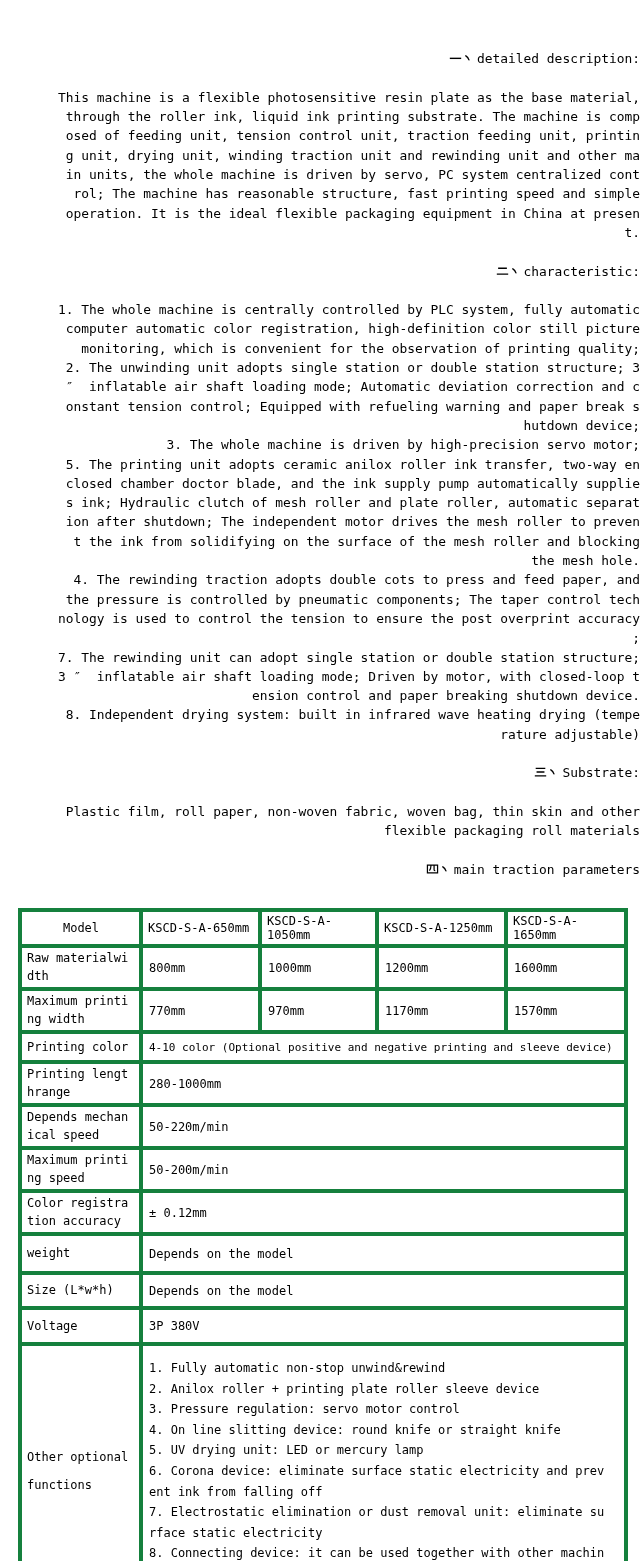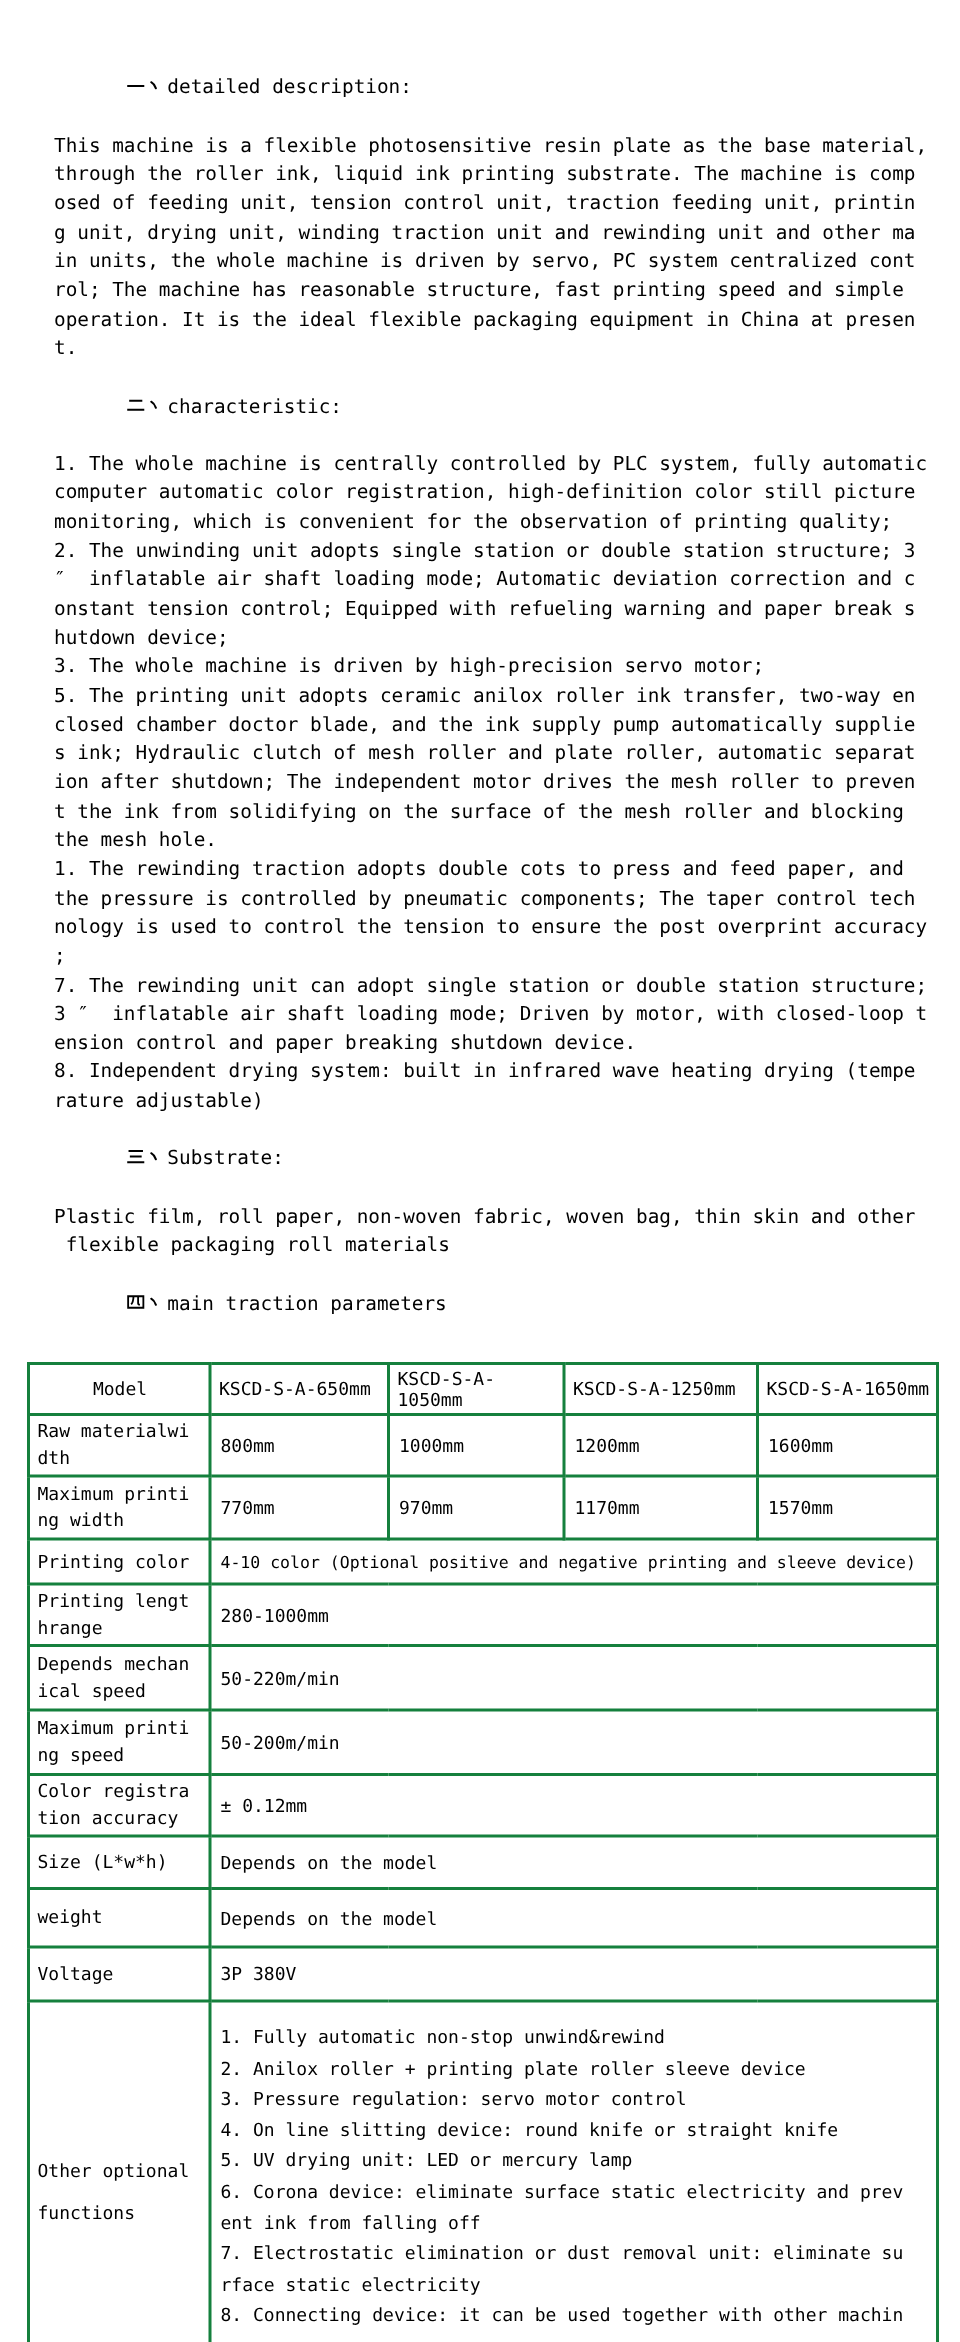--- a/index.html
+++ b/index.html
@@ -1,26 +1,26 @@
 <!DOCTYPE html>
 <html><head>
 <meta charset="utf-8">
 <style>
   html,body{margin:0;padding:0;background:#fff;}
   .page{width:640px;min-height:1561px;background:#ffffff;color:#000;position:relative;}
-  .doc{padding:30px 0 0 36px;font-family:"DejaVu Sans Mono",monospace;font-size:12.9px;line-height:19.3px;color:#000;}
+  .doc{padding:30px 0 0 36px;font-family:"DejaVu Sans Mono",monospace;font-size:12.9px;line-height:19.3px;color:#000;text-align:right;}
   .lines{white-space:pre-wrap;}
   .heading{white-space:pre-wrap;}
   .htext{white-space:pre-wrap;}
   .cjk{display:inline-block;width:15px;height:14px;vertical-align:-2px;}
   .cjk svg{display:block;width:100%;height:100%;}
   .cjk.comma{width:10px;margin-right:4px;}
   .params{margin:10px 0 0 18px;width:606px;border-collapse:collapse;table-layout:fixed;
           font-family:"DejaVu Sans Mono",monospace;border:2px solid #000;}
-  .params td{border:2px solid #15803d;font-size:12px;color:#000;vertical-align:middle;
+  .params td{border:4px solid #15803d;font-size:12px;color:#000;vertical-align:middle;
              padding:2px 6px;overflow:hidden;}
   .lbl{white-space:pre-wrap;line-height:17.5px;padding:2px 4px 2px 5px !important;}
   .center{text-align:center;}
   .hdr{padding:2px 3px 2px 5px !important;}
   .small{font-size:11px !important;margin-top:12px;}
   .multiline{white-space:pre-wrap;line-height:20.6px;}
   .spaced{line-height:28px;}
 </style>
 </head>
 <body>
@@ -58,21 +58,21 @@
 ″  inflatable air shaft loading mode; Automatic deviation correction and c
 onstant tension control; Equipped with refueling warning and paper break s
 hutdown device;</div>
     <div class="lines">3. The whole machine is driven by high-precision servo motor;</div>
     <div class="lines">5. The printing unit adopts ceramic anilox roller ink transfer, two-way en
 closed chamber doctor blade, and the ink supply pump automatically supplie
 s ink; Hydraulic clutch of mesh roller and plate roller, automatic separat
 ion after shutdown; The independent motor drives the mesh roller to preven
 t the ink from solidifying on the surface of the mesh roller and blocking
 the mesh hole.</div>
-    <div class="lines">1. The rewinding traction adopts double cots to press and feed paper, and
+    <div class="lines">4. The rewinding traction adopts double cots to press and feed paper, and
 the pressure is controlled by pneumatic components; The taper control tech
 nology is used to control the tension to ensure the post overprint accuracy
 ;</div>
     <div class="lines">7. The rewinding unit can adopt single station or double station structure;
 3 ″  inflatable air shaft loading mode; Driven by motor, with closed-loop t
 ension control and paper breaking shutdown device.</div>
     <div class="lines">8. Independent drying system: built in infrared wave heating drying (tempe
 rature adjustable)</div>
 
     <div class="heading">
@@ -143,26 +143,26 @@
       <tr style="height:43px">
         <td class="lbl">Maximum printi
 ng speed</td>
         <td colspan="4">50-200m/min</td>
       </tr>
       <tr style="height:41px">
         <td class="lbl">Color registra
 tion accuracy</td>
         <td colspan="4">± 0.12mm</td>
       </tr>
+      <tr style="height:39px">
+        <td class="lbl">weight</td>
+        <td colspan="4">Depends on the model</td>
+      </tr>
       <tr style="height:35px">
         <td class="lbl">Size (L*w*h)</td>
-        <td colspan="4">Depends on the model</td>
-      </tr>
-      <tr style="height:39px">
-        <td class="lbl">weight</td>
         <td colspan="4">Depends on the model</td>
       </tr>
       <tr style="height:36px">
         <td class="lbl">Voltage</td>
         <td colspan="4">3P 380V</td>
       </tr>
       <tr style="height:254px">
         <td class="lbl spaced">Other optional
 functions</td>
         <td colspan="4" class="multiline">1. Fully automatic non-stop unwind&amp;rewind

